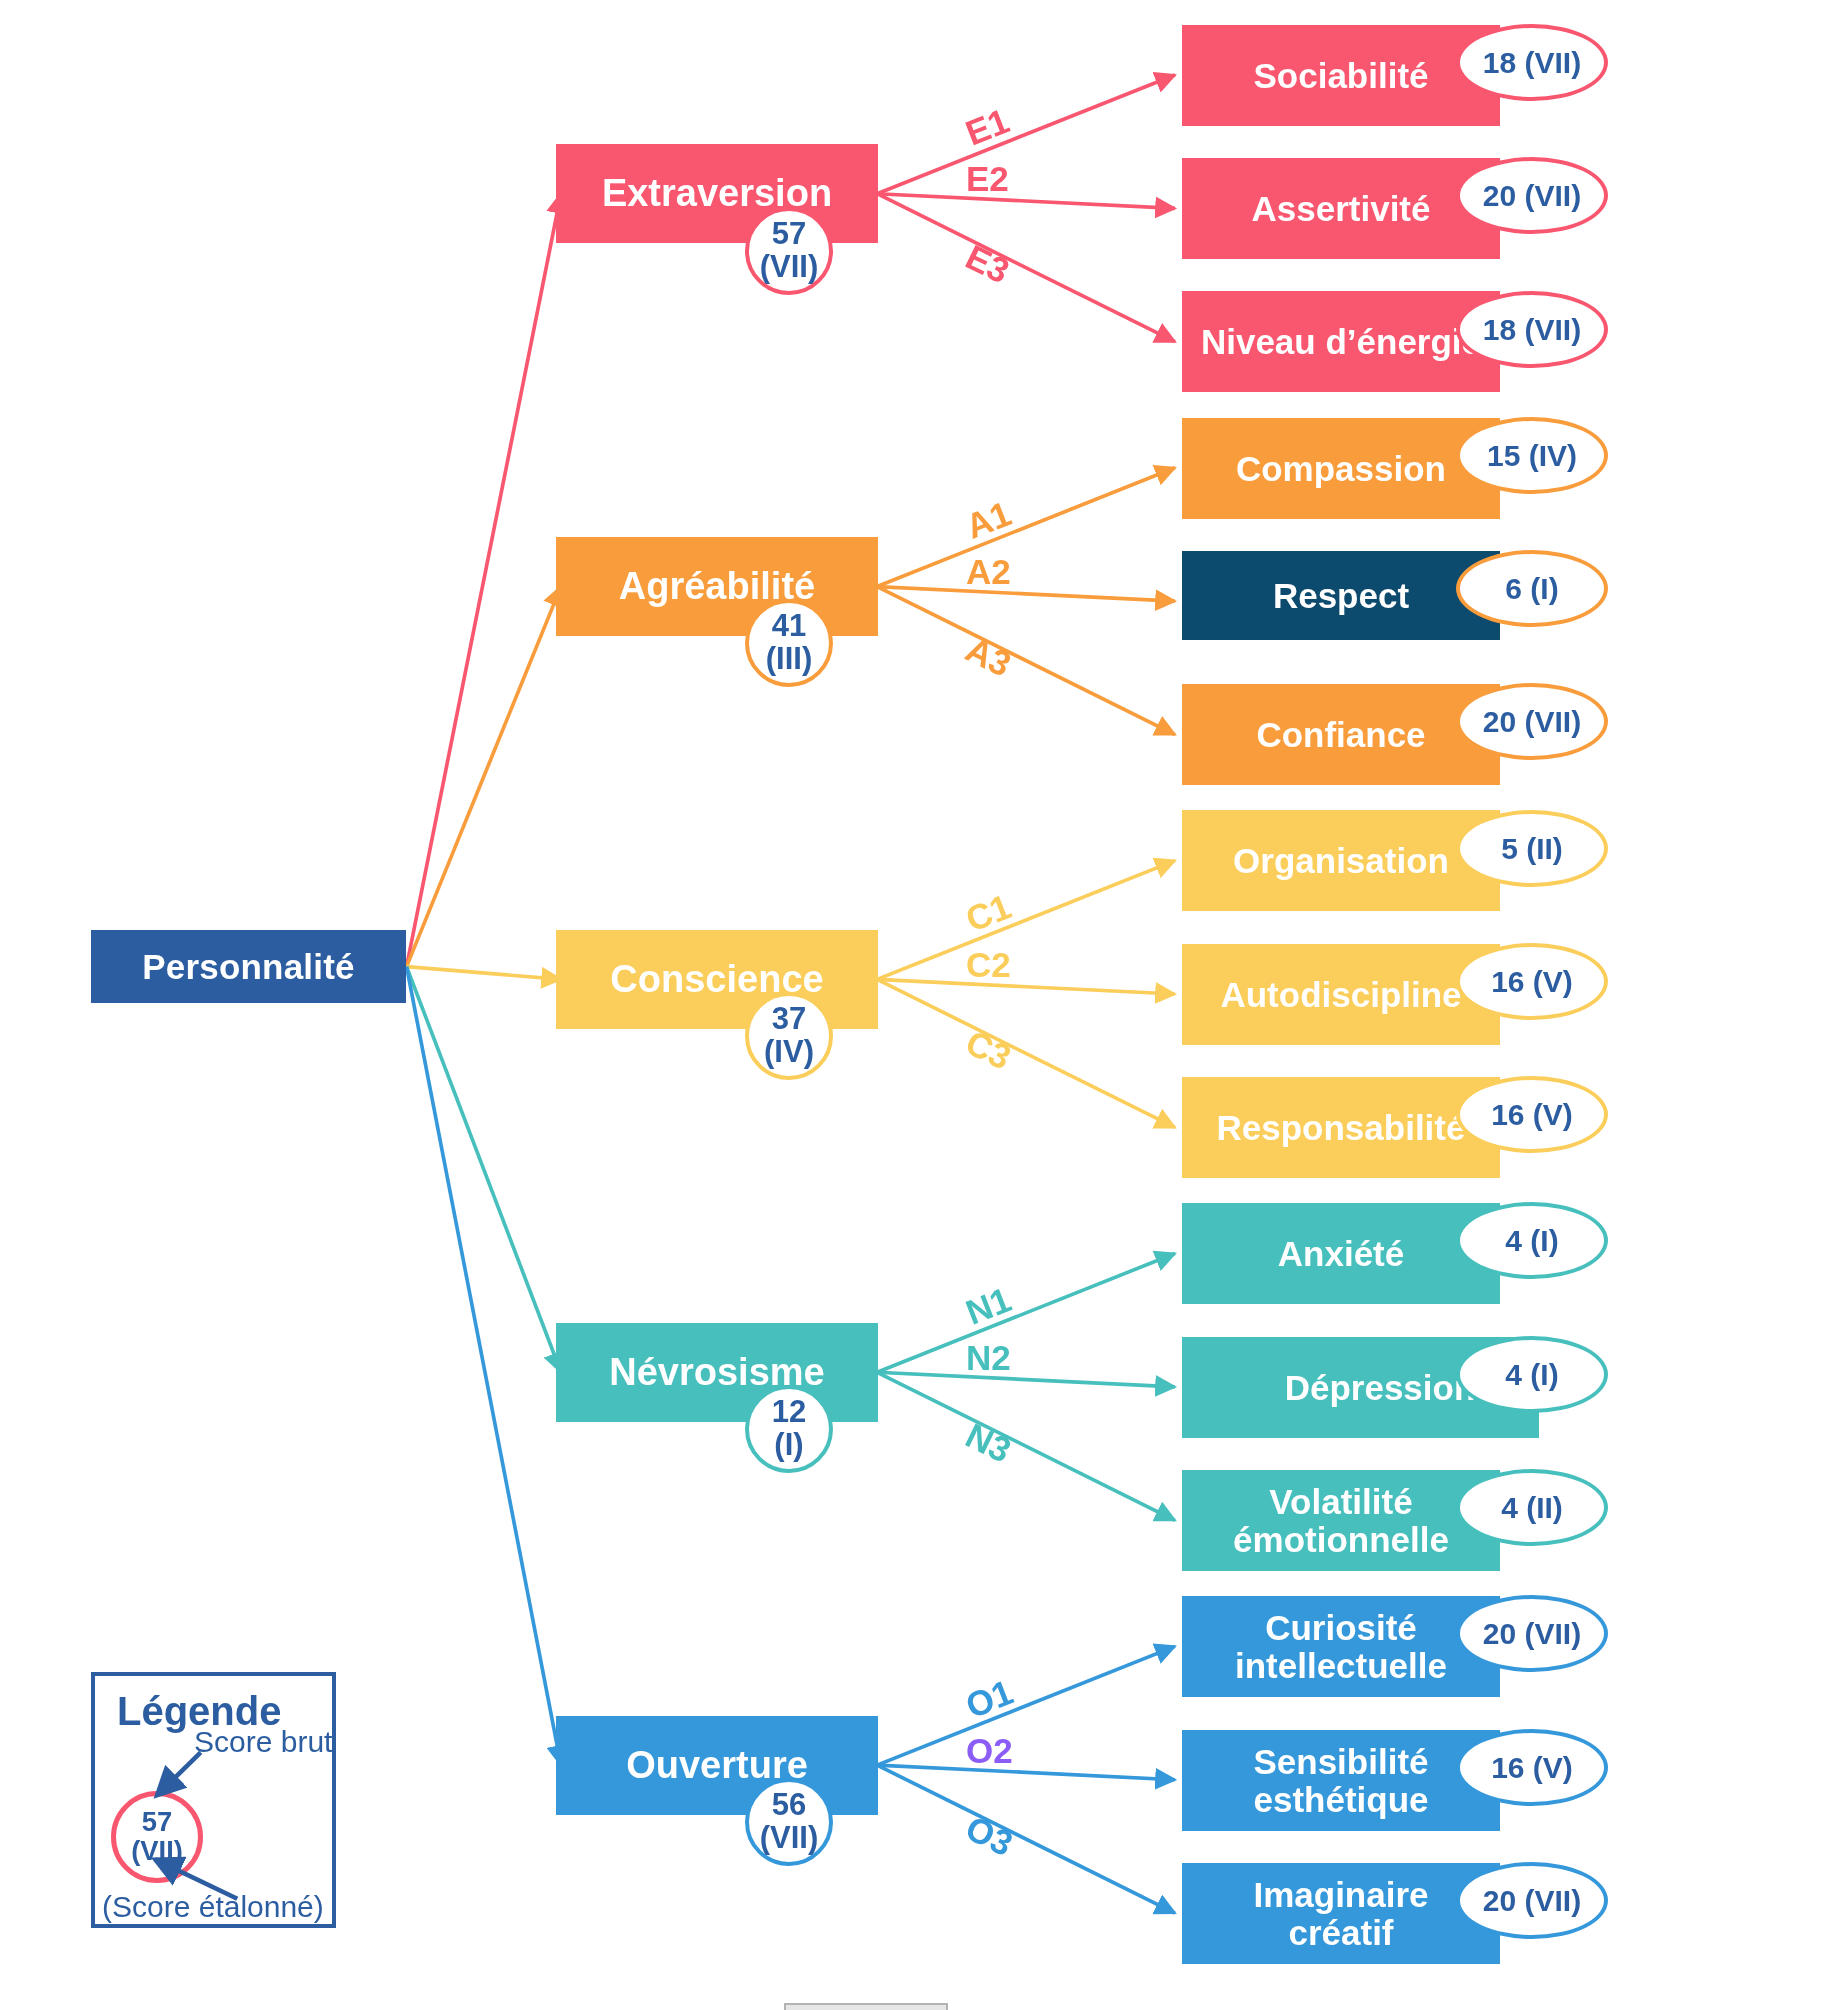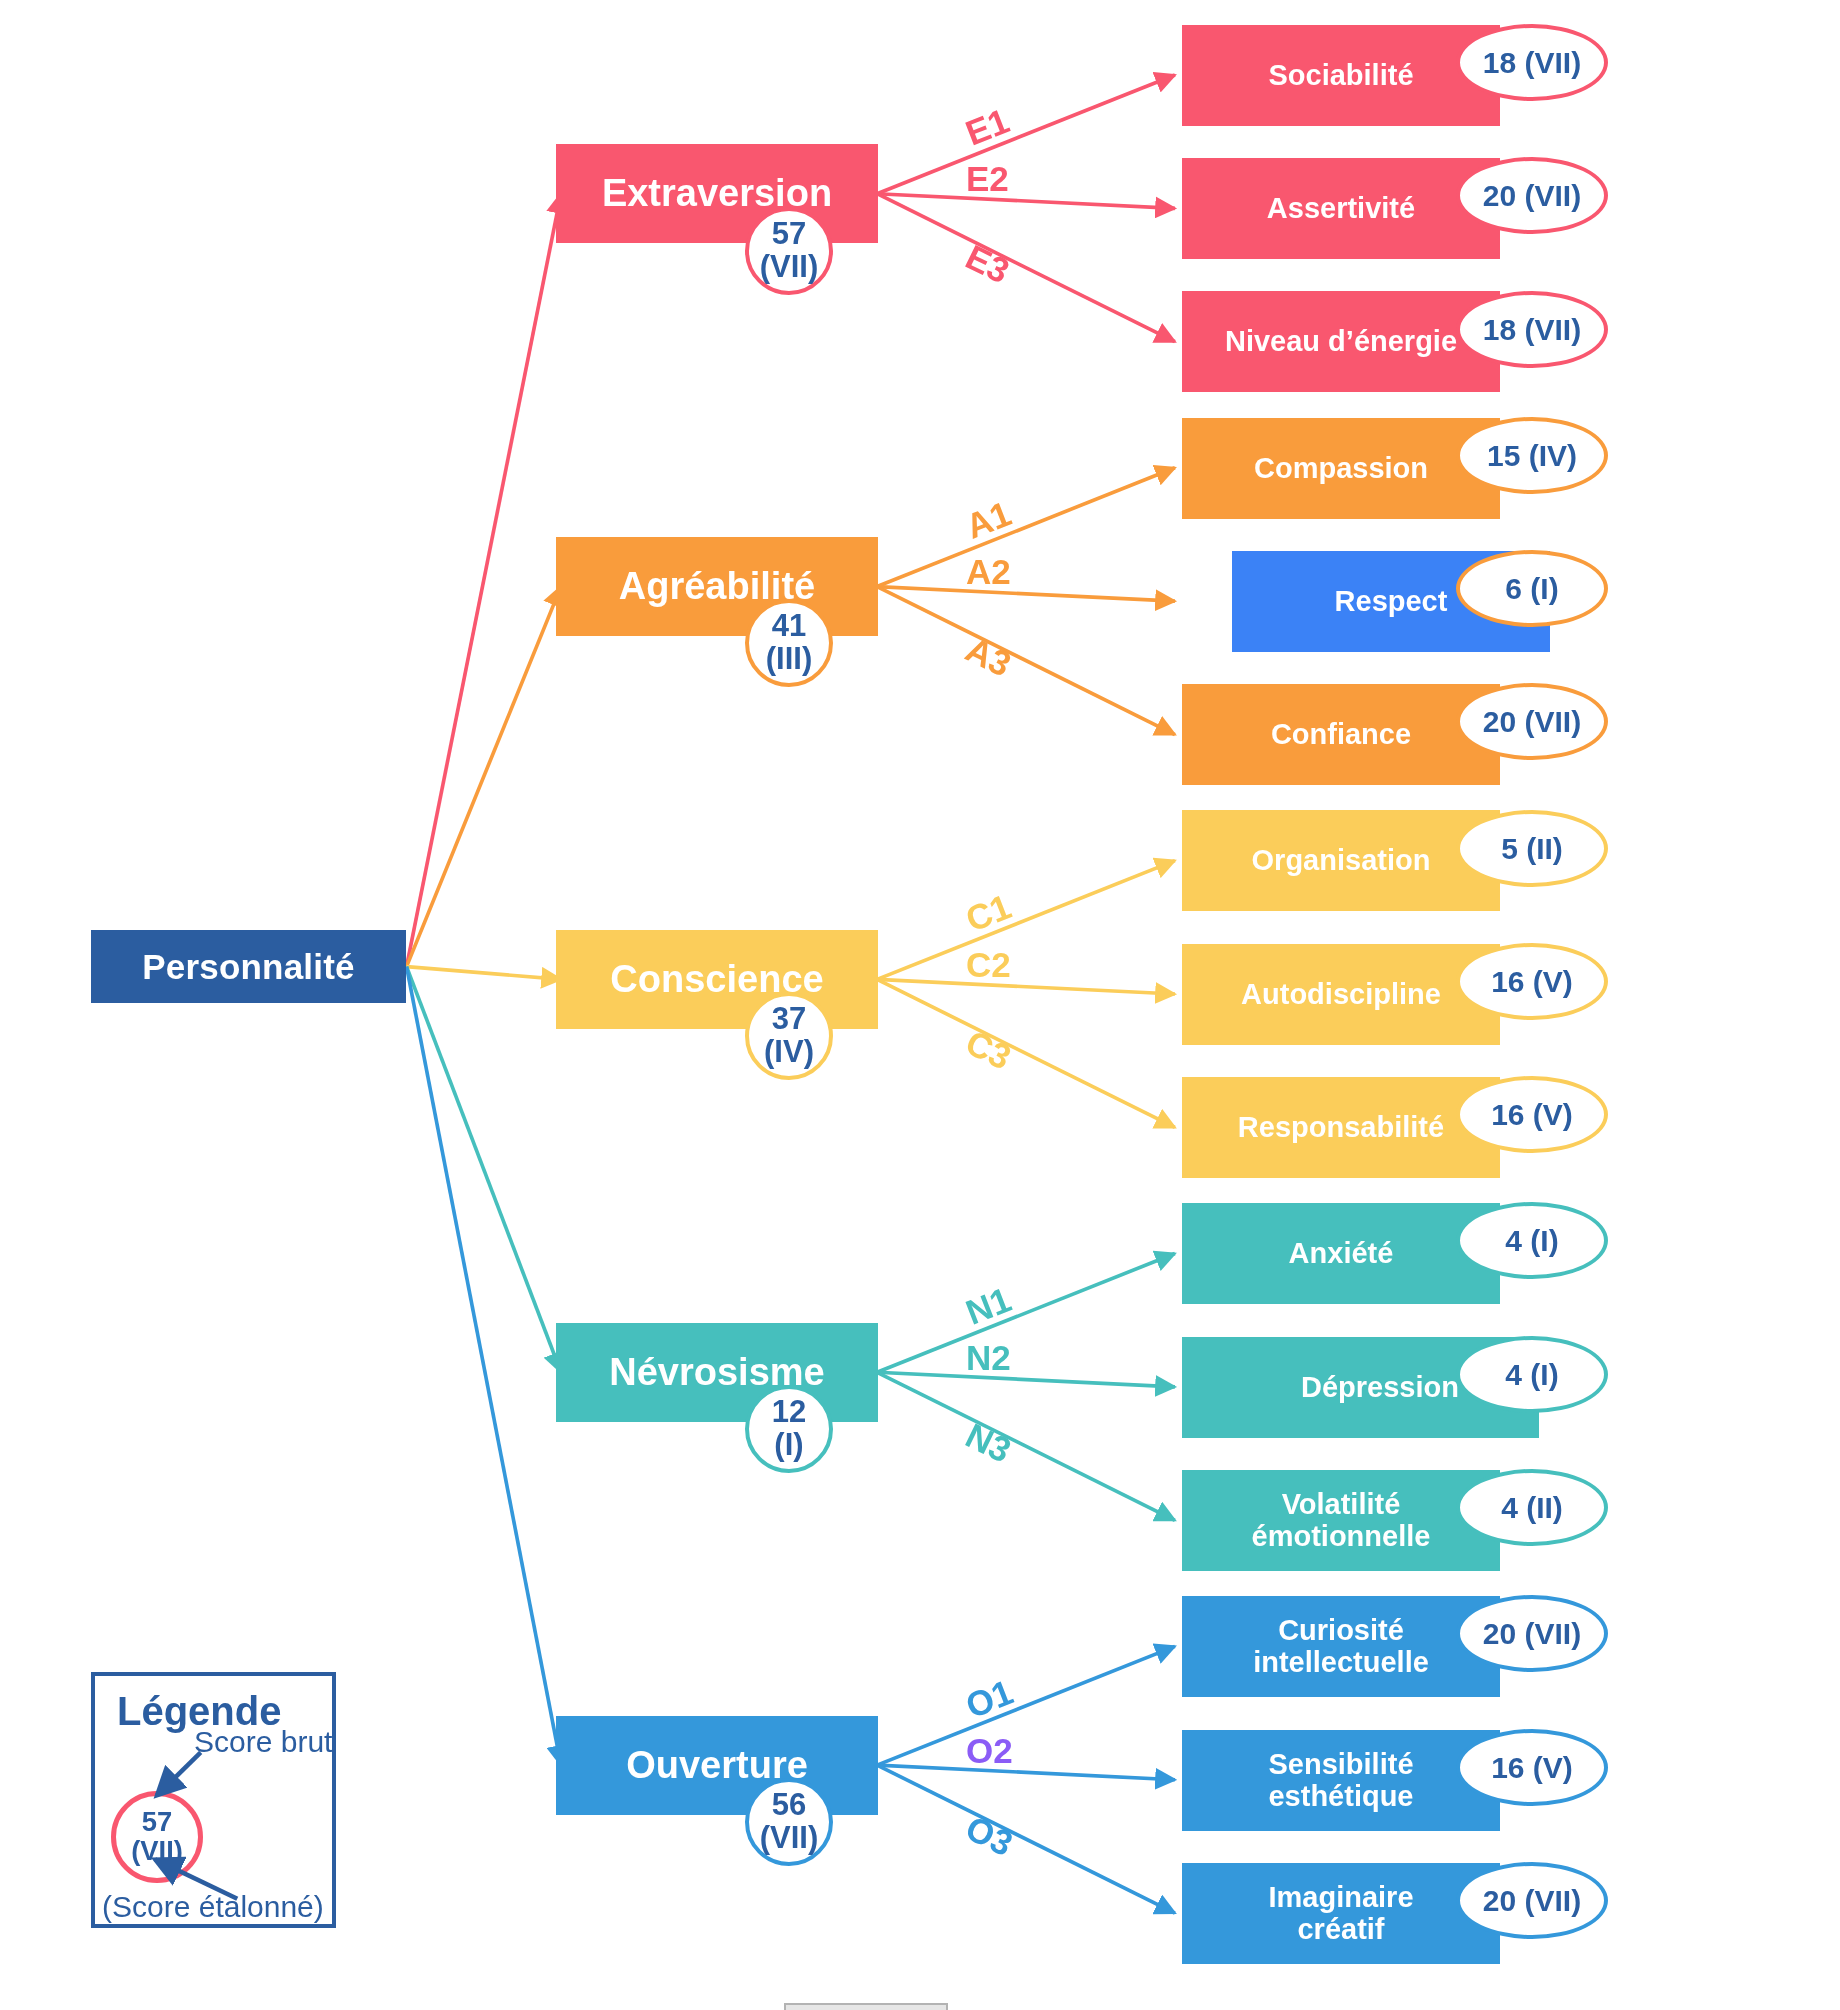--- a/index.html
+++ b/index.html
@@ -8,21 +8,21 @@
   #stage{position:absolute;left:0;top:0;width:1840px;height:2010px;}
 
   svg.links{position:absolute;left:0;top:0;width:1840px;height:2010px;pointer-events:none;}
 
   .box{position:absolute;display:flex;align-items:center;justify-content:center;
        color:#fff;font-weight:bold;text-align:center;line-height:1.08;}
 
   .root-box{background:#2B5DA0;font-size:35px;letter-spacing:0.2px;}
 
   .trait-box{font-size:38px;}
-  .facet-box{font-size:29px;}
+  .facet-box{font-size:35px;}
 
   .score{position:absolute;display:flex;align-items:center;justify-content:center;
          background:#fff;color:#2B5DA0;font-weight:bold;text-align:center;
          line-height:1.05;box-sizing:border-box;}
   .score.circ{border-radius:50%;font-size:31px;}
   .score.oval{border-radius:50%;font-size:30px;}
 
   .edgelabel{position:absolute;font-weight:bold;font-size:35px;white-space:nowrap;
              transform-origin:center center;}
 
@@ -107,21 +107,21 @@
       <div class="score oval" style="left:1456px;top:157px;width:152px;height:77px;border:4.6px solid #F9576F;">20 (VII)</div>
       <div class="edgelabel" style="left:966px;top:244px;color:#F9576F;transform:rotate(25.874773979212915deg);">E3</div>
       <div class="box facet-box" style="left:1182px;top:291px;width:318px;height:101px;background:#F9576F;overflow:hidden;">Niveau d’énergie</div>
       <div class="score oval" style="left:1456px;top:291px;width:152px;height:77px;border:4.6px solid #F9576F;">18 (VII)</div>
       <div class="box trait-box" style="left:556px;top:537px;width:322px;height:99px;background:#F99C3C;">Agréabilité</div>
       <div class="score circ" style="left:745px;top:599px;width:88px;height:88px;border:4.6px solid #F99C3C;">41<br>(III)</div>
       <div class="edgelabel" style="left:966px;top:500px;color:#F99C3C;transform:rotate(-21.267060195928003deg);">A1</div>
       <div class="box facet-box" style="left:1182px;top:418px;width:318px;height:101px;background:#F99C3C;overflow:hidden;">Compassion</div>
       <div class="score oval" style="left:1456px;top:417px;width:152px;height:77px;border:4.6px solid #F99C3C;">15 (IV)</div>
       <div class="edgelabel" style="left:966px;top:552px;color:#F99C3C;transform:rotate(0deg);">A2</div>
-      <div class="box facet-box" style="left:1232px;top:551px;width:318px;height:101px;background:#3b82f6;overflow:hidden;">Respect</div>
+      <div class="box facet-box" style="left:1182px;top:551px;width:318px;height:89px;background:#0c4a6e;overflow:hidden;">Respect</div>
       <div class="score oval" style="left:1456px;top:550px;width:152px;height:77px;border:4.6px solid #F99C3C;">6 (I)</div>
       <div class="edgelabel" style="left:966px;top:637px;color:#F99C3C;transform:rotate(25.874773979212915deg);">A3</div>
       <div class="box facet-box" style="left:1182px;top:684px;width:318px;height:101px;background:#F99C3C;overflow:hidden;">Confiance</div>
       <div class="score oval" style="left:1456px;top:683px;width:152px;height:77px;border:4.6px solid #F99C3C;">20 (VII)</div>
       <div class="box trait-box" style="left:556px;top:930px;width:322px;height:99px;background:#FBCD5A;">Conscience</div>
       <div class="score circ" style="left:745px;top:992px;width:88px;height:88px;border:4.6px solid #FBCD5A;">37<br>(IV)</div>
       <div class="edgelabel" style="left:966px;top:893px;color:#FBCD5A;transform:rotate(-21.267060195928003deg);">C1</div>
       <div class="box facet-box" style="left:1182px;top:810px;width:318px;height:101px;background:#FBCD5A;overflow:hidden;">Organisation</div>
       <div class="score oval" style="left:1456px;top:810px;width:152px;height:77px;border:4.6px solid #FBCD5A;">5 (II)</div>
       <div class="edgelabel" style="left:966px;top:945px;color:#FBCD5A;transform:rotate(0deg);">C2</div>

